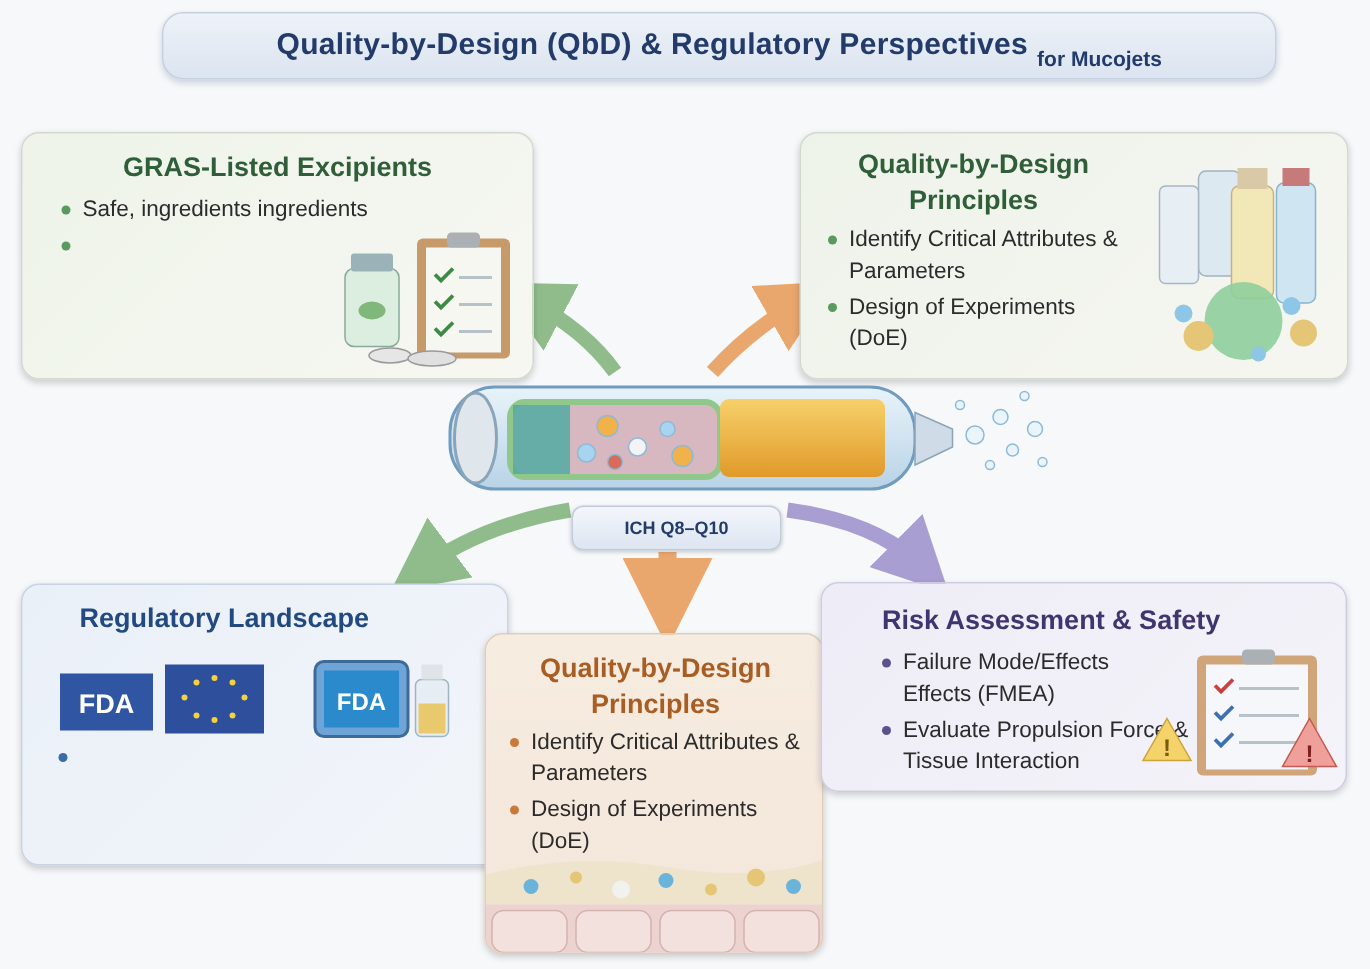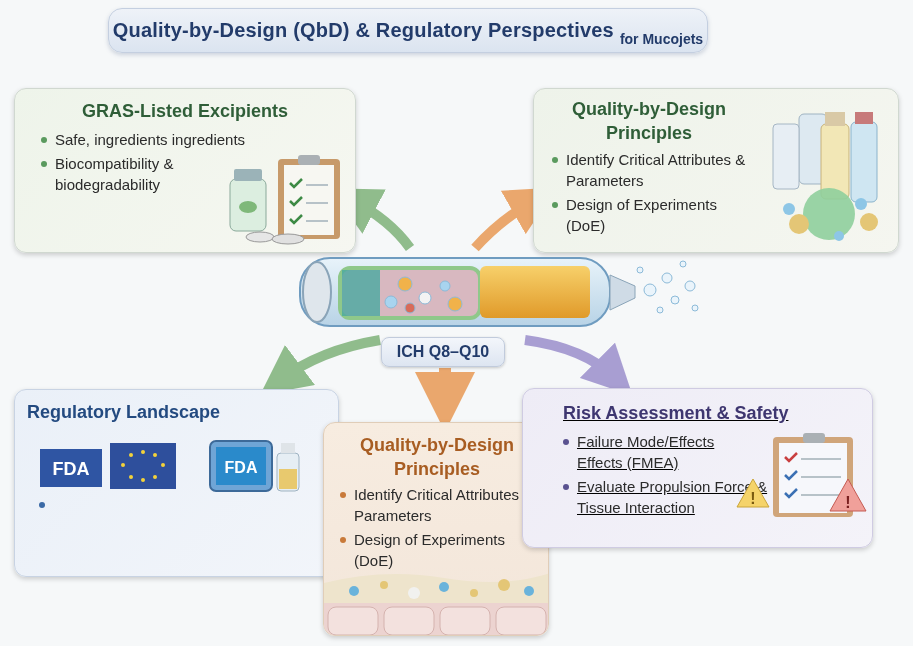--- a/index.html
+++ b/index.html
@@ -3,21 +3,21 @@
 <meta charset="utf-8">
 <style>
   * { box-sizing: border-box; margin: 0; padding: 0; }
   html, body { width: 913px; height: 646px; overflow: hidden; }
   body {
     background: #f6f8f9;
     font-family: "Liberation Sans", "DejaVu Sans", sans-serif;
     position: relative;
   }
   .title-bar {
-    position: absolute; left: 108px; top: 8px; width: 600px; height: 45px;
+    position: absolute; left: 108px; top: 8px; width: 743px; height: 45px;
     border-radius: 14px;
     background: linear-gradient(#eef2f8, #dbe4f0);
     border: 1px solid #c4cfe0;
     box-shadow: 0 2px 4px rgba(80,100,140,0.25);
     display: flex; align-items: center; justify-content: center;
     color: #223b6a;
   }
   .title-main { font-size: 20px; font-weight: bold; letter-spacing: 0.2px; }
   .title-sub { font-size: 14px; font-weight: bold; margin-left: 6px; margin-top: 16px; }
 
@@ -36,40 +36,40 @@
   #card-gras h2 { color: #2f5e38; margin-top: 10px; }
   #card-gras ul { margin: 6px 0 0 22px; }
   #card-gras .dot { background: #5a9a5e; }
 
   #card-qbd-top { left: 533px; top: 88px; width: 366px; height: 165px; background: linear-gradient(135deg,#eef3ea,#f5f6f0); }
   #card-qbd-top h2 { color: #2f5e38; width: 230px; margin-top: 8px; }
   #card-qbd-top ul { margin: 4px 0 0 14px; width: 240px; }
   #card-qbd-top .dot { background: #5a9a5e; }
 
   #card-reg { left: 14px; top: 389px; width: 325px; height: 188px; background: linear-gradient(135deg,#eaf0f8,#f2f5fa); border-color:#c8d3e3; }
-  #card-reg h2 { color: #234a80; text-align: left; margin: 10px 0 0 12px; }
+  #card-reg h2 { color: #234a80; text-align: left; margin: 10px 0 0 38px; }
   #card-reg ul { margin: 70px 0 0 20px; }
   #card-reg .dot { background: #3b6aa6; }
 
   #card-qbd-mid { left: 323px; top: 422px; width: 226px; height: 214px; background: linear-gradient(#f7ece0,#f3e6da); border-color:#e0cdb8; }
   #card-qbd-mid h2 { color: #a85d22; margin-top: 10px; }
   #card-qbd-mid ul { margin: 2px 0 0 12px; }
   #card-qbd-mid .dot { background: #c97a3a; }
 
-  #card-risk { left: 522px; top: 388px; width: 351px; height: 160px; background: linear-gradient(135deg,#eeecf6,#f4f3f9); border-color:#cfcbe2;text-decoration:underline; }
+  #card-risk { left: 547px; top: 388px; width: 351px; height: 140px; background: linear-gradient(135deg,#eeecf6,#f4f3f9); border-color:#cfcbe2; }
   #card-risk h2 { color: #3e3670; text-align: left; margin: 12px 0 0 40px; }
   #card-risk ul { margin: 6px 0 0 36px; width: 220px; }
   #card-risk .dot { background: #5a5290; }
 
   .badge {
-    position: absolute; left: 381px; top: 337px; width: 124px; height: 30px;
+    position: absolute; left: 381px; top: 337px; width: 140px; height: 30px;
     border-radius: 8px; background: linear-gradient(#f3f6fb,#dde5f1);
     border: 1px solid #c1cbdc; box-shadow: 0 1px 3px rgba(0,0,0,0.2);
     display: flex; align-items: center; justify-content: center;
-    color: #223b6a; font-weight: bold; font-size: 16px;
+    color: #223b6a; font-weight: bold; font-size: 12px;
   }
   .abs { position: absolute; }
   svg { display: block; }
 </style>
 </head>
 <body>
 
 <div class="title-bar">
   <span class="title-main">Quality-by-Design (QbD) &amp; Regulatory Perspectives</span>
   <span class="title-sub">for Mucojets</span>
@@ -91,21 +91,21 @@
   <path d="M475,248 Q500,220 535,200" stroke="#e89a55" stroke-width="10" fill="none" marker-end="url(#mo)" opacity="0.85"></path>
   <path d="M380,340 Q320,350 280,380" stroke="#7fb27a" stroke-width="10" fill="none" marker-end="url(#mg)" opacity="0.85"></path>
   <path d="M445,368 L445,402" stroke="#e89a55" stroke-width="12" fill="none" marker-end="url(#mo)" opacity="0.85"></path>
   <path d="M525,340 Q585,348 615,378" stroke="#9b8fcc" stroke-width="10" fill="none" marker-end="url(#mp)" opacity="0.85"></path>
 </svg>
 
 <div class="card" id="card-gras">
   <h2>GRAS-Listed Excipients</h2>
   <ul>
     <li><span class="dot"></span><span>Safe, ingredients ingredients</span></li>
-    <li style="width:190px"><span class="dot"></span><span>Biocompatibility &amp; biodegradability</span></li>
+    <li style="width:190px"><span class="dot"></span></li>
   </ul>
   <svg class="abs" style="left:205px;top:60px" width="130" height="100">
     <rect x="10" y="30" width="36" height="52" rx="6" fill="#dceee0" stroke="#8aa99a"></rect>
     <rect x="14" y="20" width="28" height="12" rx="2" fill="#9bb3b8"></rect>
     <ellipse cx="28" cy="58" rx="9" ry="6" fill="#7fb87a"></ellipse>
     <rect x="58" y="10" width="62" height="80" rx="4" fill="#c79a6a"></rect>
     <rect x="64" y="16" width="50" height="70" fill="#f7f7f2"></rect>
     <rect x="78" y="6" width="22" height="10" rx="3" fill="#aab0b4"></rect>
     <path d="M70,34 l4,4 l8,-8 M70,52 l4,4 l8,-8 M70,70 l4,4 l8,-8" stroke="#3d8a45" stroke-width="2.5" fill="none"></path>
     <path d="M86,36 h22 M86,54 h22 M86,72 h22" stroke="#b7c2c8" stroke-width="2"></path>

